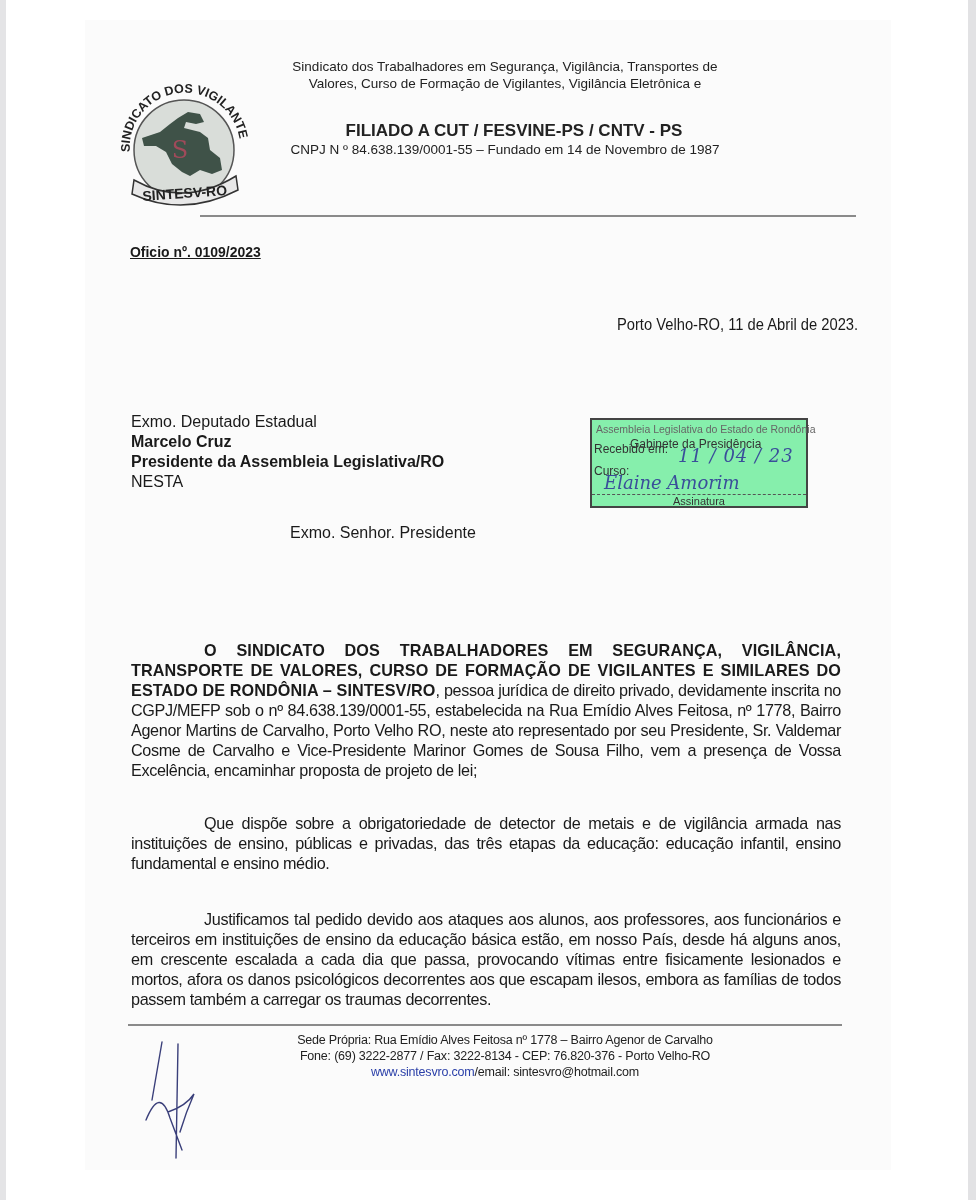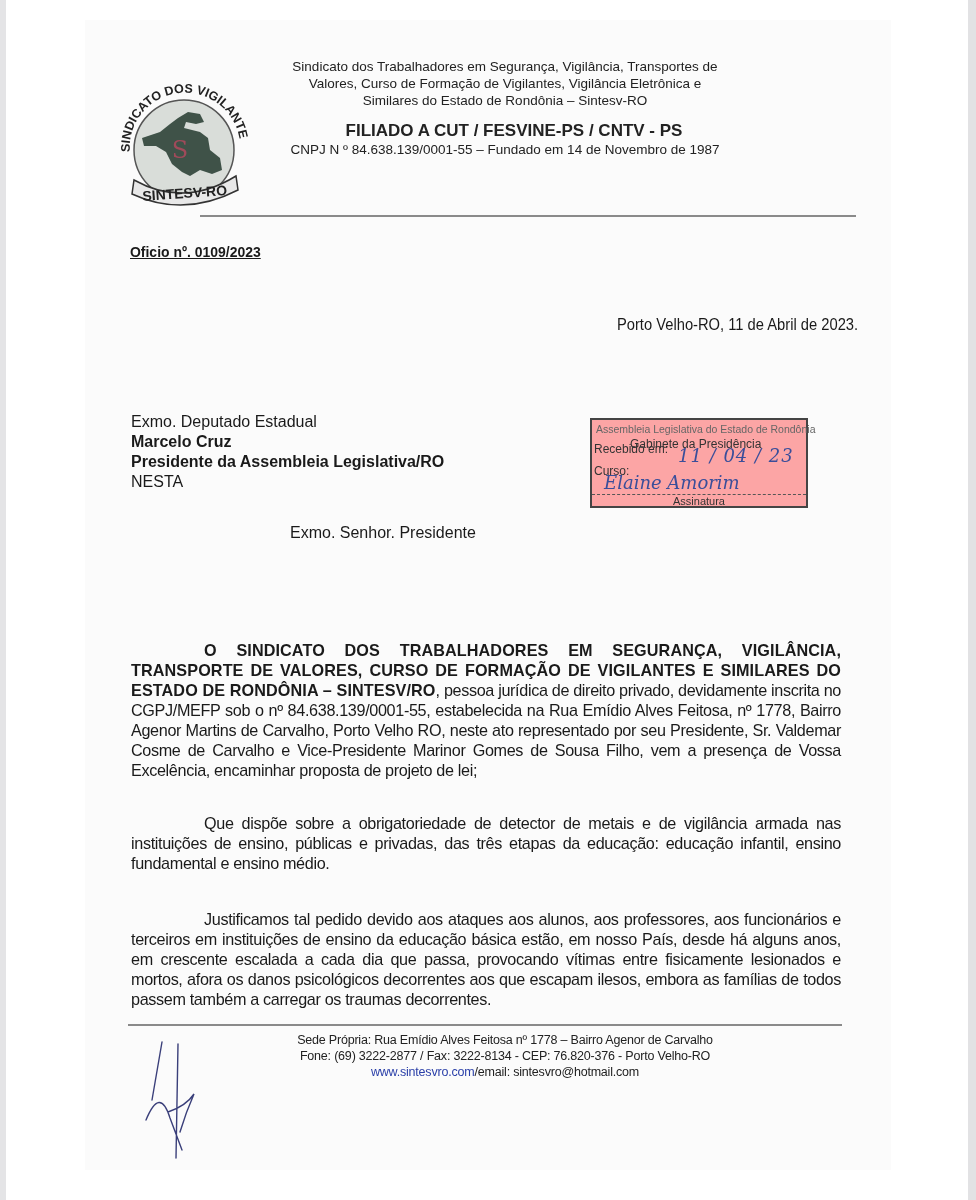--- a/index.html
+++ b/index.html
@@ -45,21 +45,21 @@
     .addressee {
       position: absolute; left: 131px; top: 392px; font-size: 16px; line-height: 20px; margin-top: 20px;
     }
     .addressee .b { font-weight: bold; }
     .salutation { position: absolute; left: 290px; top: 524px; font-size: 16px; }
 
     
     .stamp {
       position: absolute; left: 590px; top: 418px; width: 218px; height: 90px;
       border: 2px solid #444; box-sizing: border-box;
-      font-size: 11.5px; color: #333; background: #fca5a5;
+      font-size: 11.5px; color: #333; background: #86efac;
     }
     .stamp .l1 { position: absolute; left: 4px; top: 3px; font-size: 10.5px; color: #666; white-space: nowrap; }
     .stamp .l2 { position: absolute; left: 38px; top: 17px; font-size: 12px; }
     .stamp .l3 { position: absolute; left: 2px; top: 22px; font-size: 12px; }
     .stamp .l4 { position: absolute; left: 2px; top: 44px; font-size: 12px; }
     .stamp .l5 { position: absolute; left: 0; right: 0; bottom: -1px; text-align: center; font-size: 11px; border-top: 1px dashed #555; }
     .stamp .hand {
       position: absolute; font-family: "DejaVu Serif", serif; font-style: italic;
       color: #3a4e9a; font-size: 18px;
     }
@@ -104,21 +104,20 @@
   </text>
   <path fill="#3f5248" d="M 34 66 L 52 60 L 62 52 L 70 46 L 80 40 L 92 42 L 96 50 L 88 52 L 78 50 L 76 56 L 92 60 L 100 66 L 102 78 L 112 86 L 114 98 L 104 102 L 92 98 L 82 104 L 74 100 L 64 92 L 58 80 L 48 74 L 36 74 Z"></path>
   <text x="72" y="86" font-family="DejaVu Serif, serif" font-size="24" fill="#a04a5a" text-anchor="middle" id="logo-s">S</text>
   <path d="M 26 108 Q 76 136 128 104 L 130 118 Q 76 146 24 122 Z" fill="#e8e8e8" stroke="#333" stroke-width="1.5"></path>
   <text x="77" y="126" font-family="Liberation Sans, sans-serif" font-weight="bold" font-size="14" fill="#222" text-anchor="middle" transform="rotate(-4 77 126)" id="logo-banner-text">SINTESV-RO</text>
 </svg>
 
 <div class="header-text">
   <div>Sindicato dos Trabalhadores em Segurança, Vigilância, Transportes de</div>
   <div>Valores, Curso de Formação de Vigilantes, Vigilância Eletrônica e</div>
-  <div>Similares do Estado de Rondônia – Sintesv-RO</div>
 </div>
 <div class="affil">FILIADO A CUT / FESVINE-PS / CNTV - PS</div>
 <div class="cnpj">CNPJ N º 84.638.139/0001-55 – Fundado em 14 de Novembro de 1987</div>
 <div class="rule-top"></div>
 
 <div class="oficio">Oficio nº. 0109/2023</div>
 <div class="date">Porto Velho-RO, 11 de Abril de 2023.</div>
 
 <div class="addressee">
   <div>Exmo. Deputado Estadual</div>

